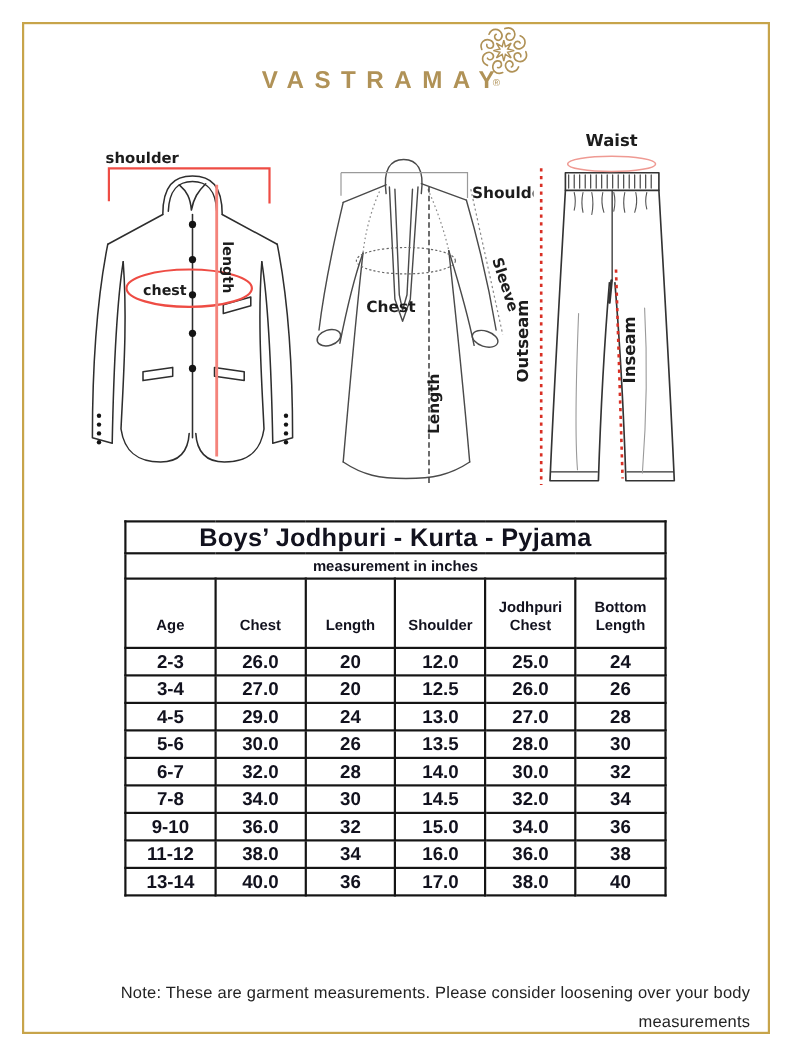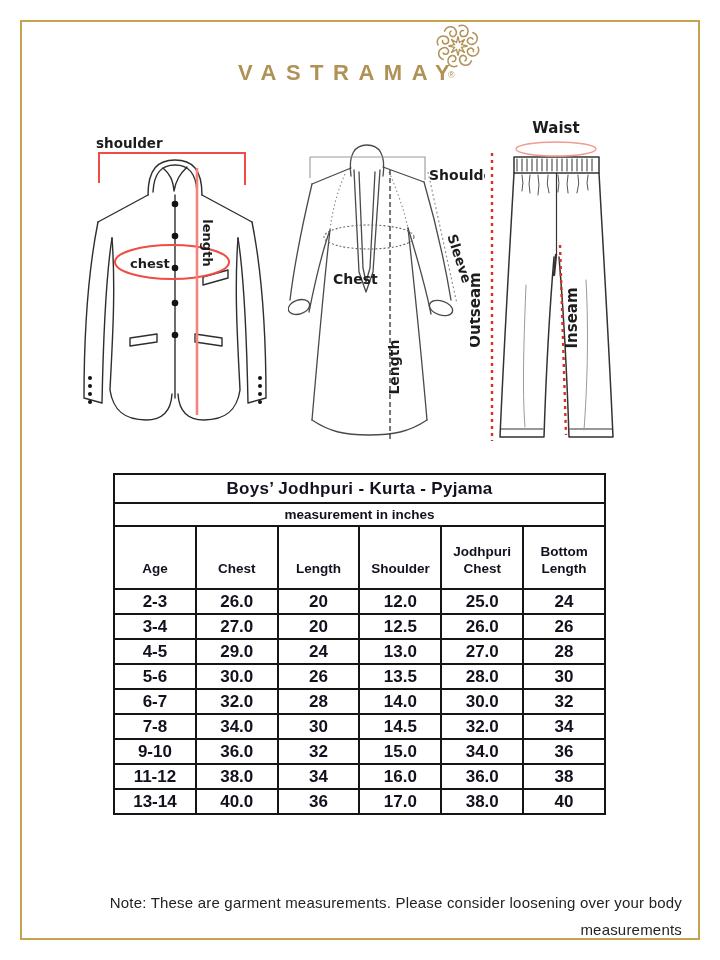--- a/index.html
+++ b/index.html
@@ -15,21 +15,21 @@
   
   .diagram{position:absolute;}
   .d-jacket{left:60px;top:112px;}
   .d-kurta{left:285px;top:112px;}
   .d-pyjama{left:470px;top:105px;}
   svg text{font-family:"DejaVu Sans","Liberation Sans",sans-serif;font-weight:700;fill:#1c1c1c;}
   
   .table-wrap{position:absolute;left:113px;top:473px;}
   table.size-table{border-collapse:collapse;table-layout:fixed;width:493px;color:#12121e;}
   table.size-table td,table.size-table th{border:2px solid #151515;text-align:center;padding:0;}
-  td.t-title{height:27px;font-size:17px;font-weight:700;letter-spacing:.3px;}
+  td.t-title{height:27px;font-size:23px;font-weight:700;letter-spacing:.3px;}
   td.t-sub{height:21px;font-size:13.5px;font-weight:700;}
   table.size-table th{height:51px;vertical-align:bottom;padding-bottom:10px;
     font-size:13.5px;font-weight:700;line-height:1.3;}
   table.size-table tbody td{height:23px;font-size:17px;font-weight:700;}
   
   .note{position:absolute;left:30px;right:38px;top:877px;text-align:right;
     font-size:15px;line-height:27px;color:#232323;letter-spacing:.2px;margin-top:12px;}
 </style>
 </head>
 <body>

